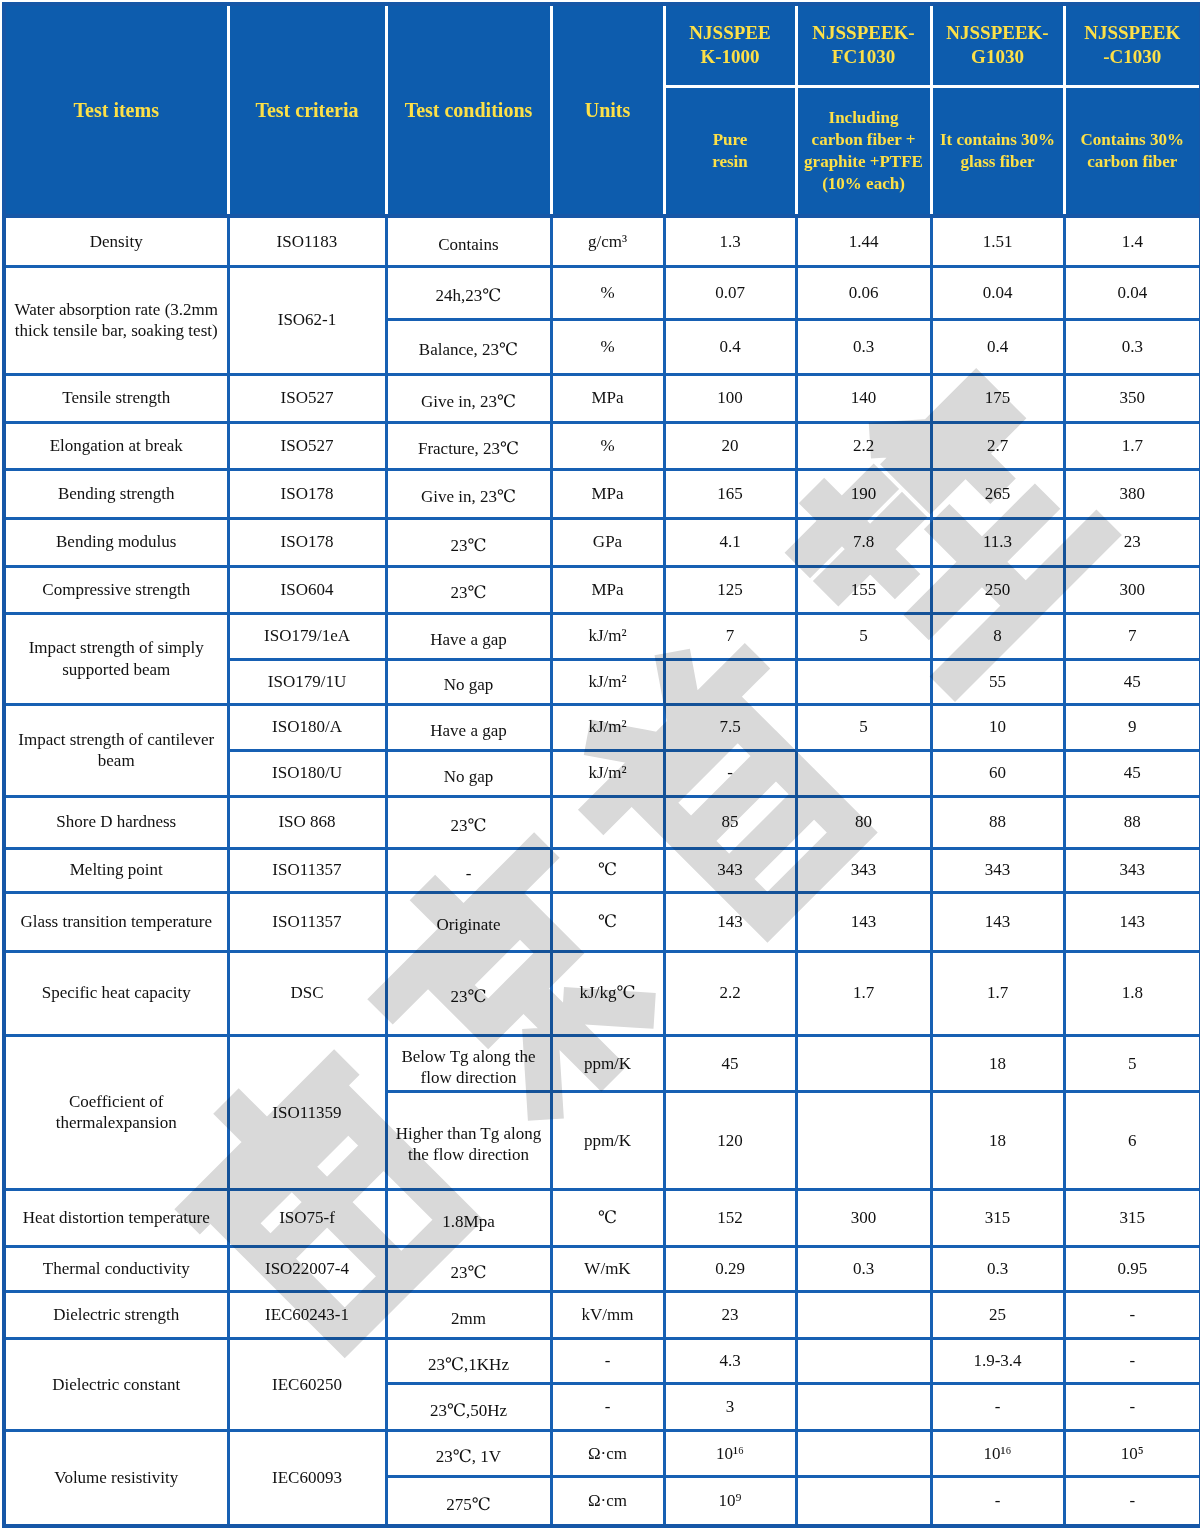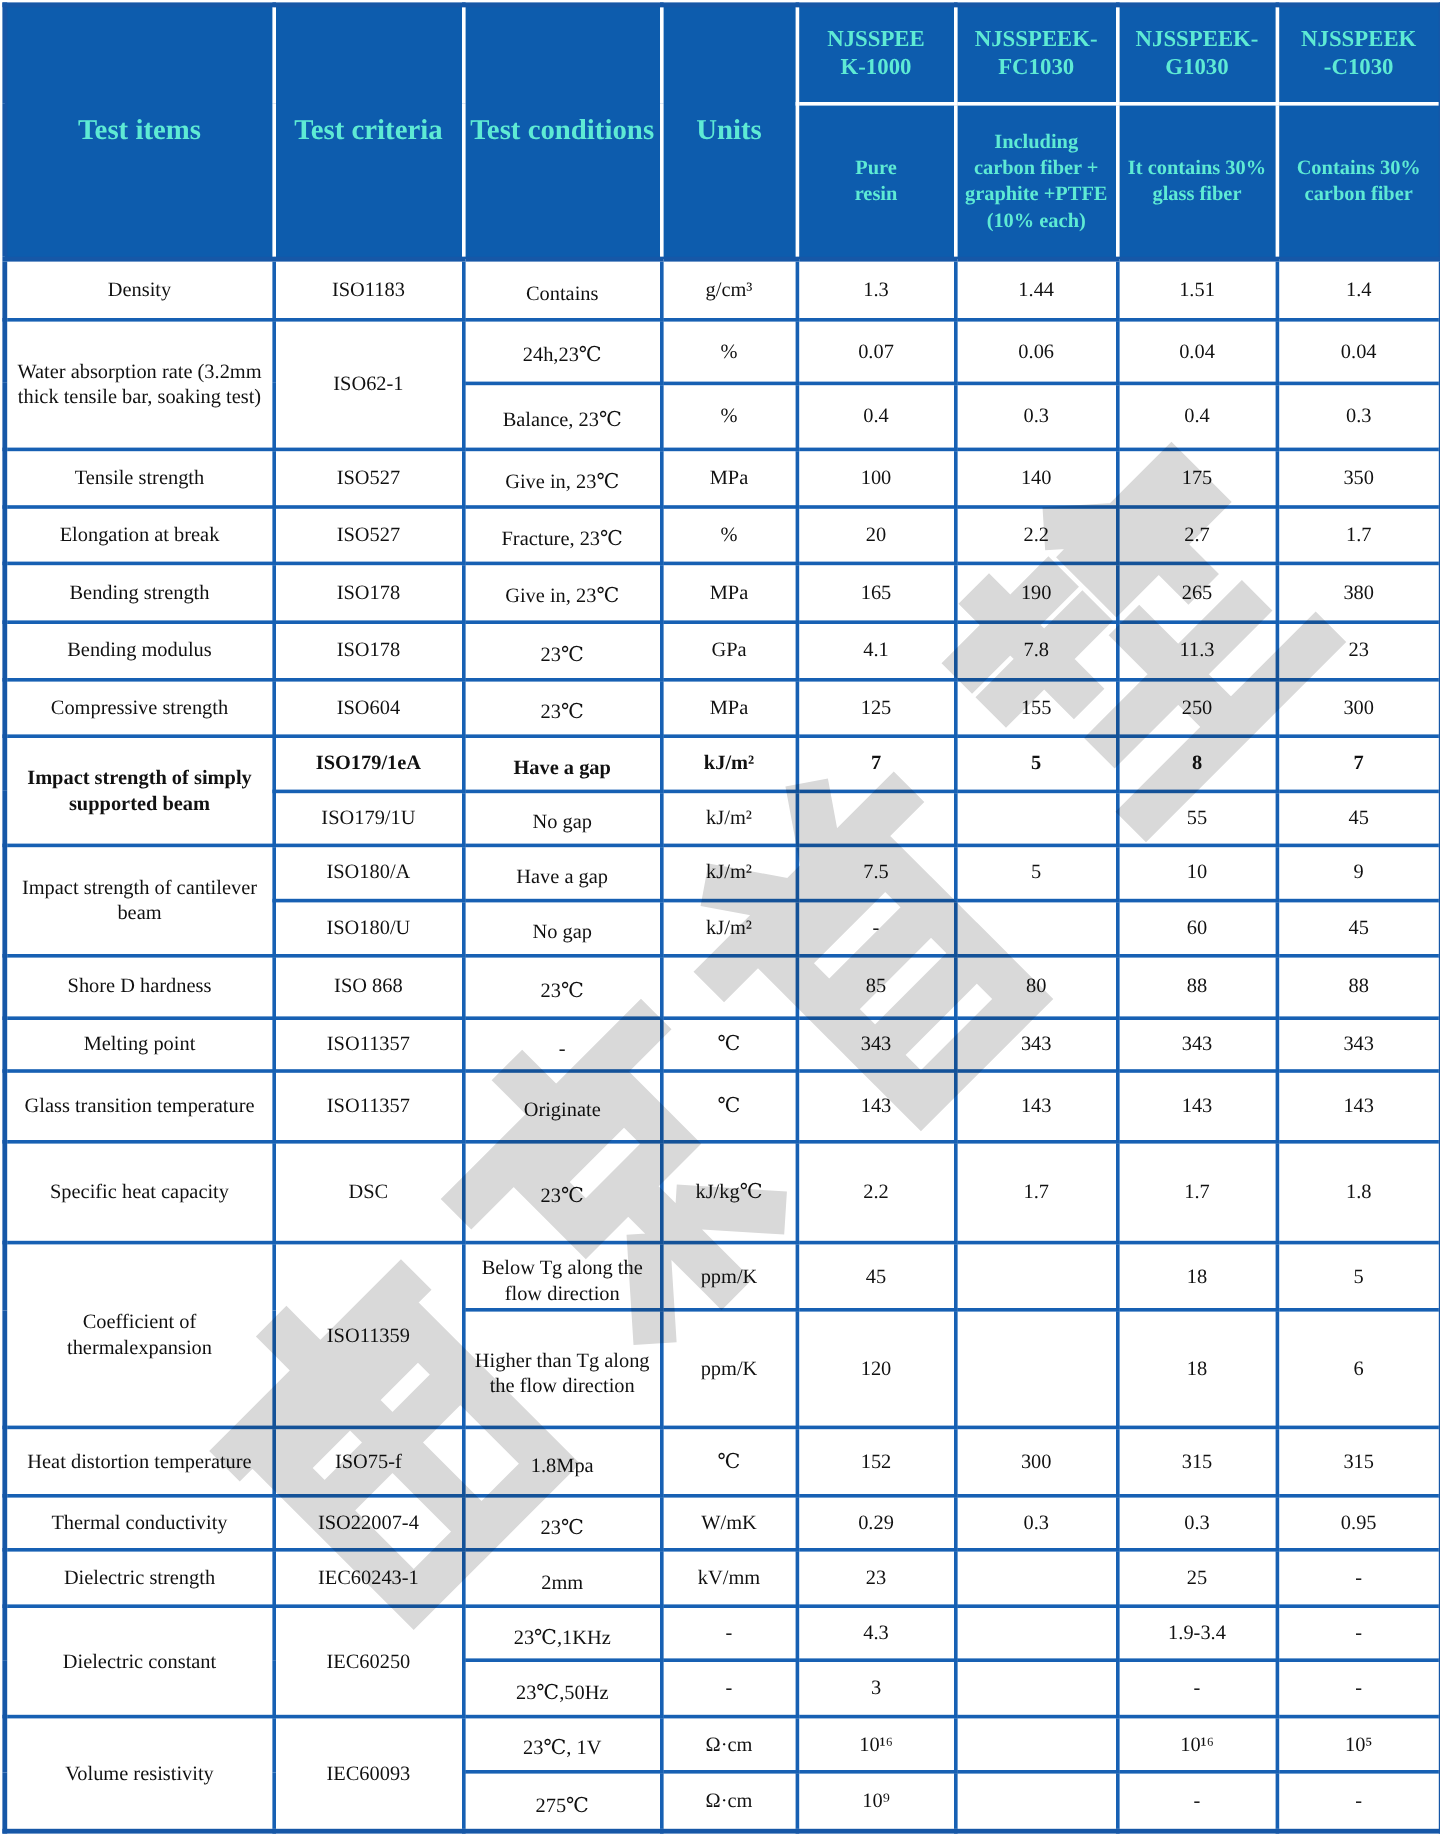--- a/index.html
+++ b/index.html
@@ -19,30 +19,30 @@
   }
   table.props{
     position:absolute;left:2px;top:2px;
     width:1196px;
     border-collapse:collapse;
     table-layout:fixed;
     border:4px solid var(--outer);
   }
   th{
     background:var(--header-bg);
-    color:#5eead4;
+    color:#fde047;
     font-weight:bold;
     border:3px solid #ffffff;
     white-space:pre-line;
     text-align:center;
     vertical-align:middle;
     line-height:1.3;
     padding:2px 4px;
   }
-  th.hdrspan{font-size:24px;border-bottom:4px solid var(--outer);}
+  th.hdrspan{font-size:20px;border-bottom:4px solid var(--outer);}
   th.hdr1{font-size:19px;}
   th.hdr2{font-size:17px;border-bottom:4px solid var(--outer);}
   td{
     border:3px solid var(--grid);
     background:#ffffff;
     color:var(--ink);
     font-size:17px;
     text-align:center;
     vertical-align:middle;
     line-height:1.25;
@@ -167,21 +167,21 @@
         <tr style="height: 47px;">
           <td class="item">Compressive strength</td>
           <td class="crit">ISO604</td>
           <td class="cond">23℃</td>
           <td class="unit">MPa</td>
           <td class="val">125</td>
           <td class="val">155</td>
           <td class="val">250</td>
           <td class="val">300</td>
         </tr>
-        <tr style="height: 46px; font-weight: bold;">
+        <tr style="height: 46px;">
           <td rowspan="2" class="item">Impact strength of simply supported beam</td>
           <td class="crit">ISO179/1eA</td>
           <td class="cond">Have a gap</td>
           <td class="unit">kJ/m²</td>
           <td class="val">7</td>
           <td class="val">5</td>
           <td class="val">8</td>
           <td class="val">7</td>
         </tr>
         <tr style="height: 45px;">

